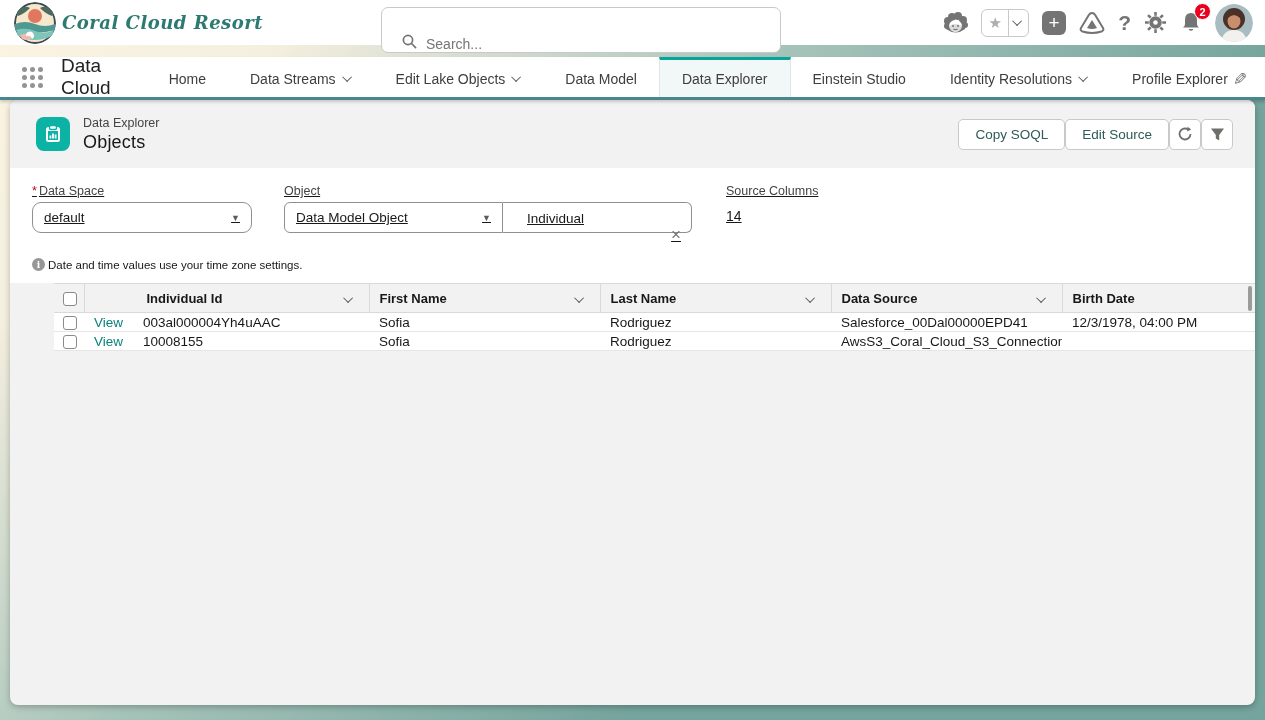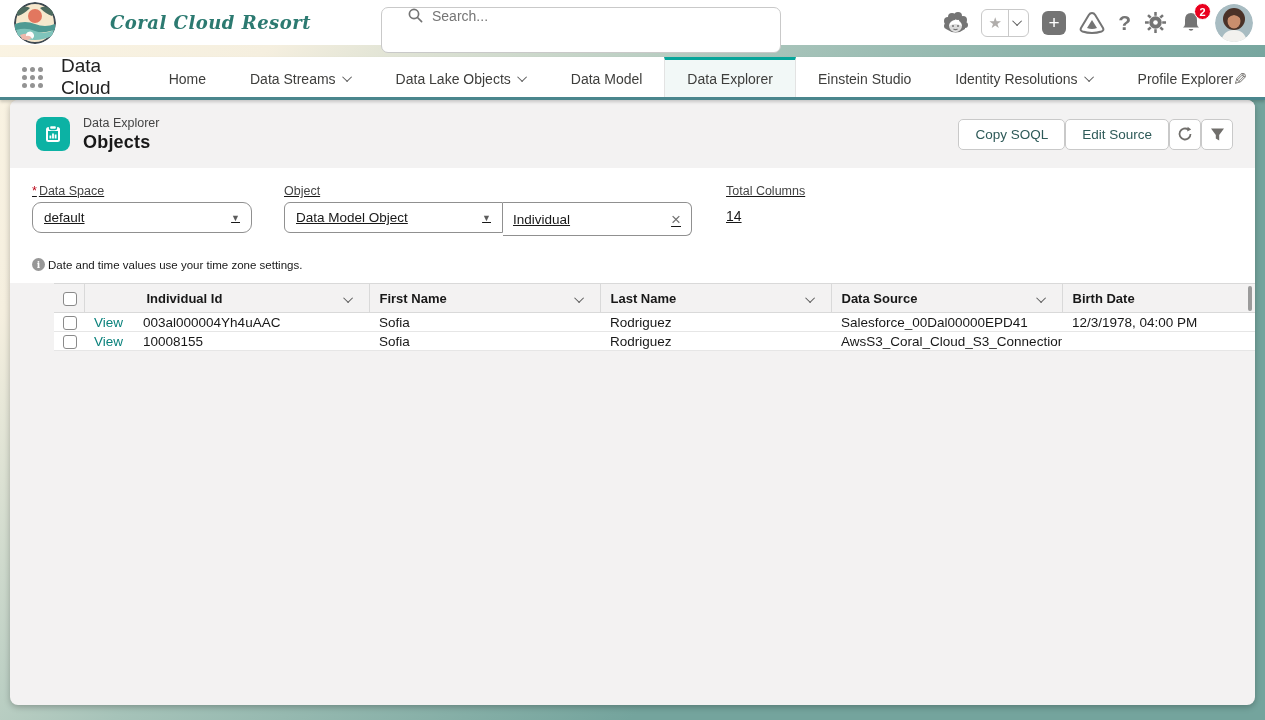--- a/index.html
+++ b/index.html
@@ -5,24 +5,24 @@
   * { margin:0; padding:0; box-sizing:border-box; }
   html,body { width:1265px; height:720px; overflow:hidden; }
   body {
     font-family:"Liberation Sans", sans-serif;
     background:linear-gradient(135deg,#fbf4e3 0%,#f5efdf 16%,#a6c3b9 42%,#74a49d 68%,#74a49d 100%);
     position:relative; font-size:13px; color:#181818;
   }
 
   
   .gheader { position:absolute; top:0; left:0; width:1265px; height:45px; background:#fff; z-index:30; display:flex; align-items:center; }
-  .logo-wrap { display:flex; align-items:center; margin-left:14px;gap:48px; }
+  .logo-wrap { display:flex; align-items:center; margin-left:14px; }
   .logo-badge { width:42px; height:42px; border-radius:50%; overflow:hidden; flex:0 0 auto; }
   .logo-script { font-family:"DejaVu Serif", serif; font-style:italic; font-weight:bold; font-size:18px; color:#2c7a71; margin-left:6px; letter-spacing:.5px; }
-  .gsearch { position:absolute; left:381px; top:7px; width:400px; height:46px; border:1px solid #c9c9c9; border-radius:7px; background:#fff; display:flex; align-items:flex-start; padding-left:26px; color:#747474; }
+  .gsearch { position:absolute; left:381px; top:7px; width:400px; height:46px; border:1px solid #c9c9c9; border-radius:7px; background:#fff; display:flex; align-items:flex-end; padding-left:20px; color:#747474; }
   .gsearch .mag { margin-right:9px; }
   .gsearch input { border:none; outline:none; font-size:14px; color:#444; width:330px; font-family:"Liberation Sans", sans-serif; background:transparent; }
   .gicons { position:absolute; right:12px; top:0; height:45px; display:flex; align-items:center; gap:13px; }
   .gic { color:#747474; display:flex; align-items:center; justify-content:center; cursor:pointer; }
   .fav-group { display:flex; border:1px solid #c9c9c9; border-radius:6px; height:28px; overflow:hidden; }
   .fav-star { width:26px; display:flex; align-items:center; justify-content:center; color:#b0adab; font-size:15px; }
   .fav-caret { width:20px; border-left:1px solid #c9c9c9; display:flex; align-items:center; justify-content:center; }
   .plus-btn { width:24px; height:24px; background:#747474; color:#fff; border-radius:6px; font-size:19px; line-height:22px; text-align:center; font-weight:400; }
   .help-q { font-size:21px; font-weight:bold; color:#747474; }
   .bell-wrap { position:relative; }
@@ -40,36 +40,36 @@
   .chev { width:7px; height:7px; border-left:1.6px solid #5c5c5c; border-bottom:1.6px solid #5c5c5c; transform:rotate(-45deg) translateY(-2px); display:inline-block; }
   .tri { font-size:9px; color:#5c5c5c; }
   .nav-pencil { position:absolute; right:18px; top:12px; color:#706e6b; font-size:17px; cursor:pointer; transform:scaleX(-1); }
 
   
   .card { position:absolute; left:10px; top:100px; width:1245px; height:605px; background:#f3f2f2; border-radius:8px; box-shadow:0 2px 6px rgba(0,0,0,.25); overflow:hidden; }
 
   .card-head { height:68px; background:#f3f2f2; display:flex; align-items:center; padding:0 22px 0 26px; }
   .obj-icon { width:34px; height:34px; background:#0cb2a4; border-radius:8px; display:flex; align-items:center; justify-content:center; margin-right:13px; flex:0 0 auto; }
   .head-titles .ctx { font-size:12.5px; color:#444; margin-bottom:2px; }
-  .head-titles .ttl { font-size:18px; font-weight:bold; color:#181818; letter-spacing:.2px; }
+  .head-titles .ttl { font-size:18px; font-weight:normal; color:#181818; letter-spacing:.2px; }
   .head-actions { margin-left:auto; display:flex; }
   .btn { height:31px; background:#fff; border:1px solid #c9c9c9; border-radius:5px; color:#2e5a58; font-size:13.5px; padding:0 16px; cursor:pointer; font-family:"Liberation Sans", sans-serif; }
   .btn-icon { width:32px; padding:0; display:flex; align-items:center; justify-content:center; color:#706e6b; }
 
   .filters { background:#fff; height:115px; padding:16px 0 0 22px; position:relative; }
   .f-label { font-size:12.5px; color:#444; margin-bottom:4px; }
   .req { color:#ba0517; margin-right:2px; }
   .f-row { display:flex;text-decoration:underline; }
   .fld { margin-right:32px; }
   .combo { height:31px; border:1px solid #909090; border-radius:6px; background:#fff; display:flex; align-items:center; padding:0 11px; font-size:13.5px; color:#181818; cursor:pointer; }
   .combo .tri { margin-left:auto; }
   .ds-combo { width:220px;border-radius:9px; }
   .obj-join { display:flex; }
   .obj-combo { width:219px; border-radius:6px 0 0 6px; }
-  .obj-input { width:189px; height:31px; border:1px solid #909090; border-left:none; border-radius:0 6px 6px 0; display:flex; align-items:center; padding:16px 10px; }
+  .obj-input { width:189px; height:31px; border:1px solid #909090; border-left:none; border-radius:0 6px 6px 0; display:flex; align-items:center; padding:8px 10px;flex-direction:column; }
   .obj-input input { border:none; outline:none; font-size:13.5px; color:#181818; width:140px; font-family:"Liberation Sans", sans-serif; }
   .clear-x { margin-left:auto; color:#747474; font-size:17px; cursor:pointer; line-height:1; }
   .totals { margin-left:2px; }
   .totals .val { font-size:14px; color:#181818; margin-top:10px; }
   .tz-note { position:absolute; left:22px; bottom:12px; display:flex; align-items:center; font-size:11.5px; color:#181818; }
   .info-i { width:13px; height:13px; border-radius:50%; background:#979797; color:#fff; font-size:9px; font-weight:bold; font-family:"DejaVu Serif", serif; display:flex; align-items:center; justify-content:center; margin-right:3px; }
 
   
   table { border-collapse:collapse; table-layout:fixed; width:1241px;margin-left:44px; }
   col.c-check { width:30px; } col.c-id { width:285px; } col.c-fn { width:231px; } col.c-ln { width:231px; } col.c-src { width:231px; } col.c-bd { width:233px; }
@@ -196,21 +196,21 @@
   <span class="appname">Data Cloud</span>
   <div class="tabs" id="nav-tabs">
       <div class="tab">
         <span>Home</span>
       </div>
       <div class="tab">
         <span>Data Streams</span>
         <span class="chev"></span>
       </div>
       <div class="tab">
-        <span>Data Lake Objects</span>
+        <span>Edit Lake Objects</span>
         <span class="chev"></span>
       </div>
       <div class="tab">
         <span>Data Model</span>
       </div>
       <div class="tab active">
         <span>Data Explorer</span>
       </div>
       <div class="tab">
         <span>Einstein Studio</span>
@@ -277,21 +277,21 @@
             <span>Data Model Object</span>
             <span class="tri">▼</span>
           </div>
           <div class="obj-input">
             <input value="Individual" style="">
             <span class="clear-x">×</span>
           </div>
         </div>
       </div>
       <div class="fld totals">
-        <div class="f-label">Total Columns</div>
+        <div class="f-label">Source Columns</div>
         <div class="val">14</div>
       </div>
     </div>
     <div class="tz-note">
       <span class="info-i">i</span>
       <span>Date and time values use your time zone settings.</span>
     </div>
   </div>
 
   <div style="position:relative;">

